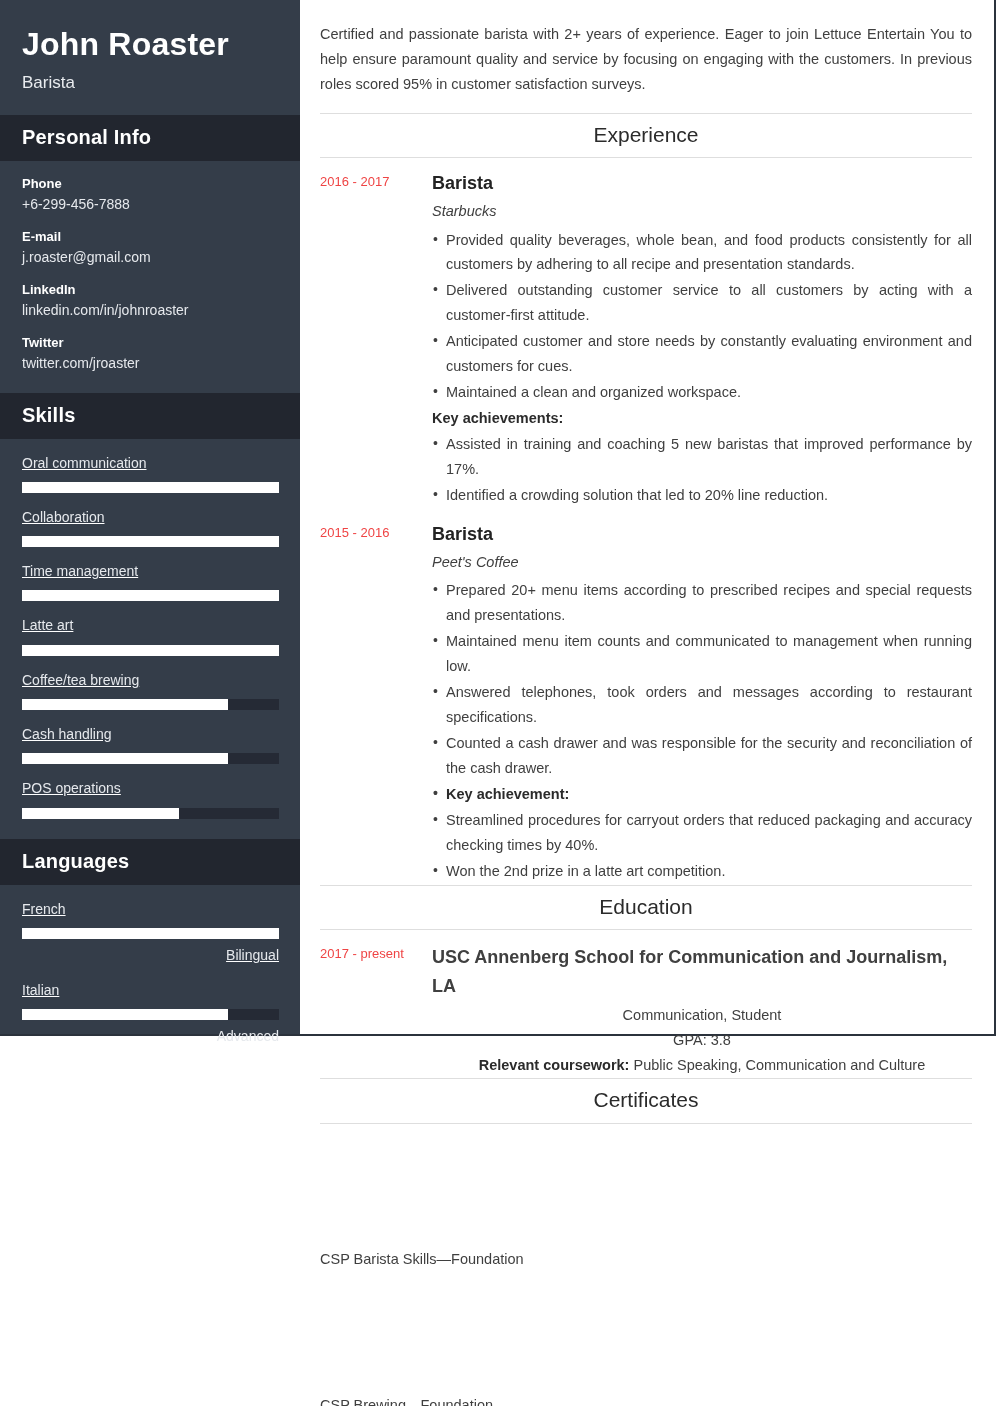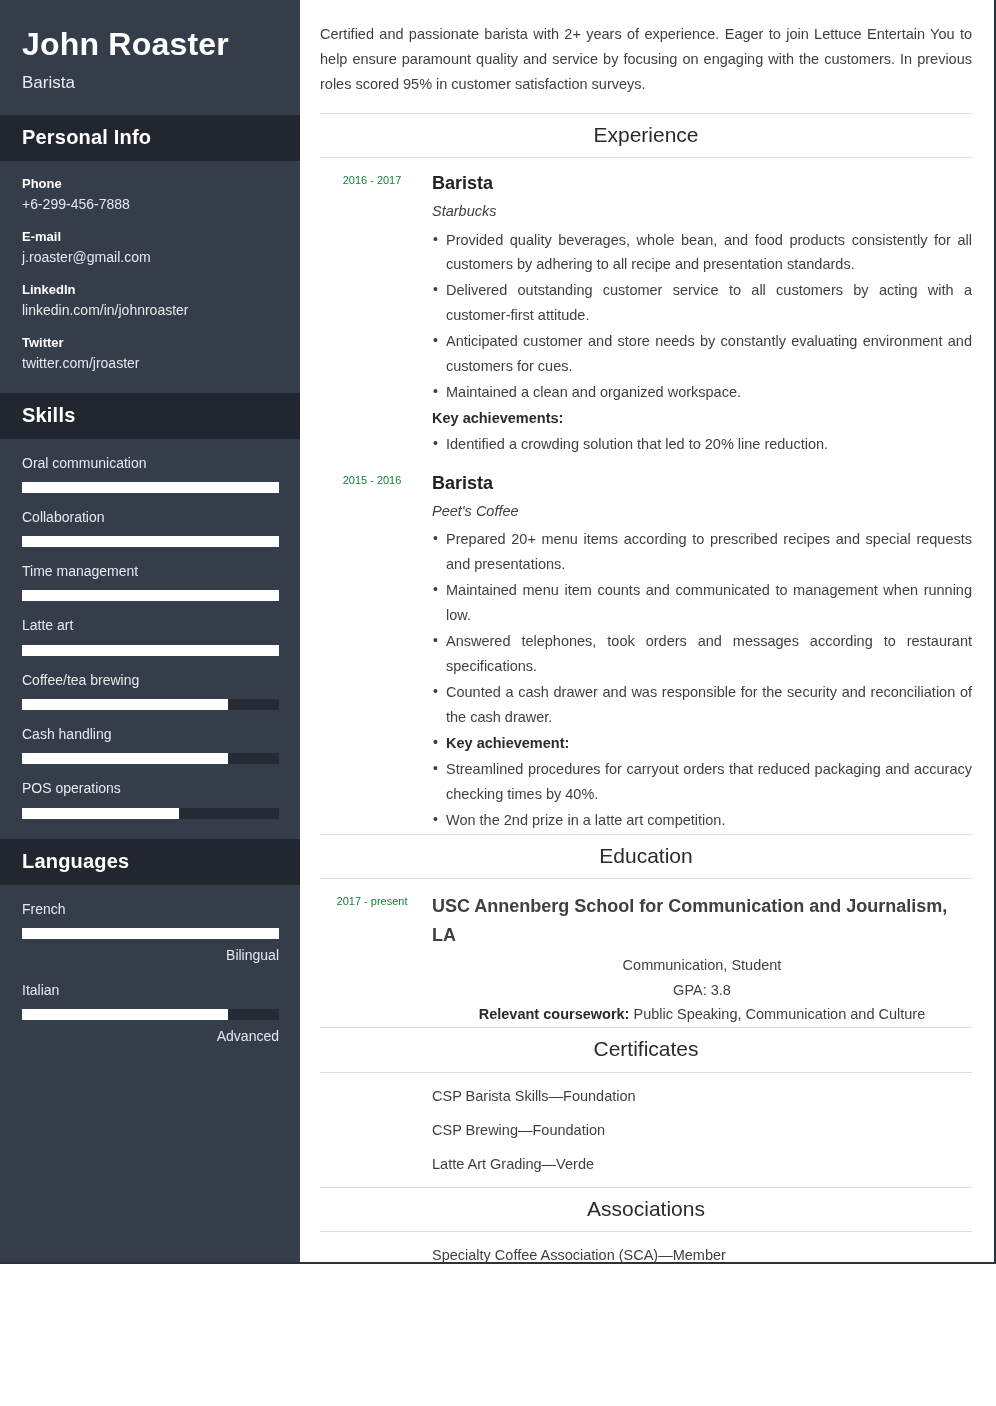--- a/index.html
+++ b/index.html
@@ -8,21 +8,21 @@
     margin: 0; padding: 0;
     background: #ffffff;
   }
   body {
     font-family: "Liberation Sans", sans-serif;
     width: 996px; height: 1406px;
     overflow: hidden;
   }
   .page {
     position: relative;
-    width: 996px; height: 1264px;
+    width: 996px; height: 1036px;
     background: #ffffff;
     display: flex;
     border-right: 2px solid #2b323c;
     border-bottom: 2px solid #2b323c;
   }
 
   
   .sidebar {
     width: 300px;
     flex: 0 0 300px;
@@ -72,21 +72,21 @@
     line-height: 1.45;
   }
   .contact-value {
     font-size: 14px;
     font-weight: normal;
     color: #e6e9ed;
     line-height: 1.5;
     word-break: break-word;
   }
 
-  .skill-row { margin-bottom: 14px; }
+  .skill-row { margin-bottom: 14px; text-decoration: underline; }
   .skill-name {
     font-size: 14px;
     color: #e6e9ed;
     line-height: 1.45;
     margin-bottom: 9px;
   }
   .bar-track {
     height: 11px;
     width: 257px;
     background: #252a35;
@@ -131,25 +131,24 @@
     line-height: 1.25;
     text-align: center;
   }
   .entry {
     display: flex;
     padding-top: 13px;
   }
   .entry-date {
     flex: 0 0 112px;
     width: 112px;
-    font-size: 11px;
-    color: #15803d;
+    font-size: 13px;
+    color: #ef4444;
     line-height: 1.72;
     padding-right: 8px;
-    text-align: center;
   }
   .entry-body { flex: 1 1 auto; min-width: 0; }
   .entry-role {
     font-size: 18px;
     font-weight: bold;
     color: #232323;
     line-height: 1.35;
     margin: 0 0 5px 0;
   }
   .entry-org {
@@ -198,20 +197,21 @@
     color: #3f3f3f;
     line-height: 1.72;
     text-align: center;
   }
   .edu-line b { color: #2b2b2b; }
 
   .simple-list { padding-top: 12px; }
   .simple-item {
     display: flex;
     margin-bottom: 11px;
+    flex-direction: column;
   }
   .simple-spacer { flex: 0 0 112px; width: 112px; }
   .simple-text {
     flex: 1 1 auto;
     font-size: 14.5px;
     color: #3f3f3f;
     line-height: 1.6;
   }
 </style>
 </head>
@@ -329,20 +329,21 @@
             <div class="entry-date">2016 - 2017</div>
             <div class="entry-body">
               <div class="entry-role">Barista</div>
               <div class="entry-org">Starbucks</div>
               <ul class="bullets">
                 <li class="bulleted">Provided quality beverages, whole bean, and food products consistently for all customers by adhering to all recipe and presentation standards.</li>
                 <li class="bulleted">Delivered outstanding customer service to all customers by acting with a customer-first attitude.</li>
                 <li class="bulleted">Anticipated customer and store needs by constantly evaluating environment and customers for cues.</li>
                 <li class="bulleted">Maintained a clean and organized workspace.</li>
                 <li class="nobullet">Key achievements:</li>
+                <li class="bulleted">Assisted in training and coaching 5 new baristas that improved performance by 17%.</li>
                 <li class="bulleted">Identified a crowding solution that led to 20% line reduction.</li>
               </ul>
             </div>
           </div>
           <div class="entry">
             <div class="entry-date">2015 - 2016</div>
             <div class="entry-body">
               <div class="entry-role">Barista</div>
               <div class="entry-org">Peet's Coffee</div>
               <ul class="bullets">

